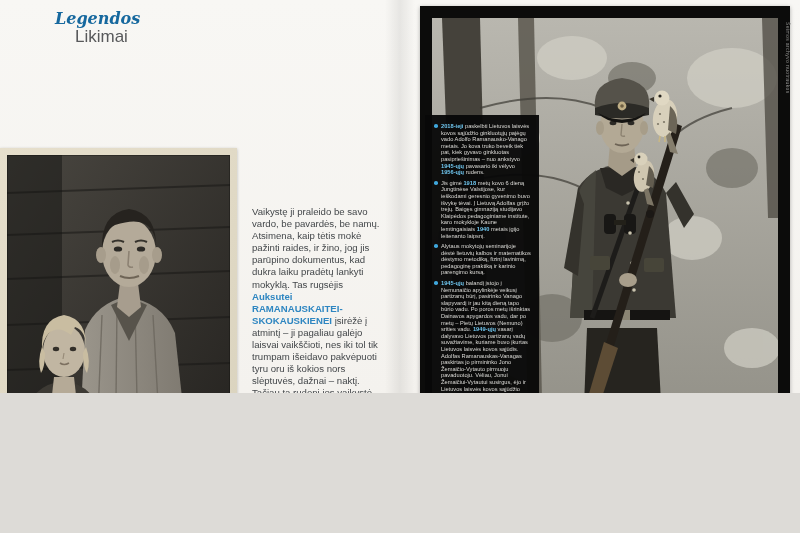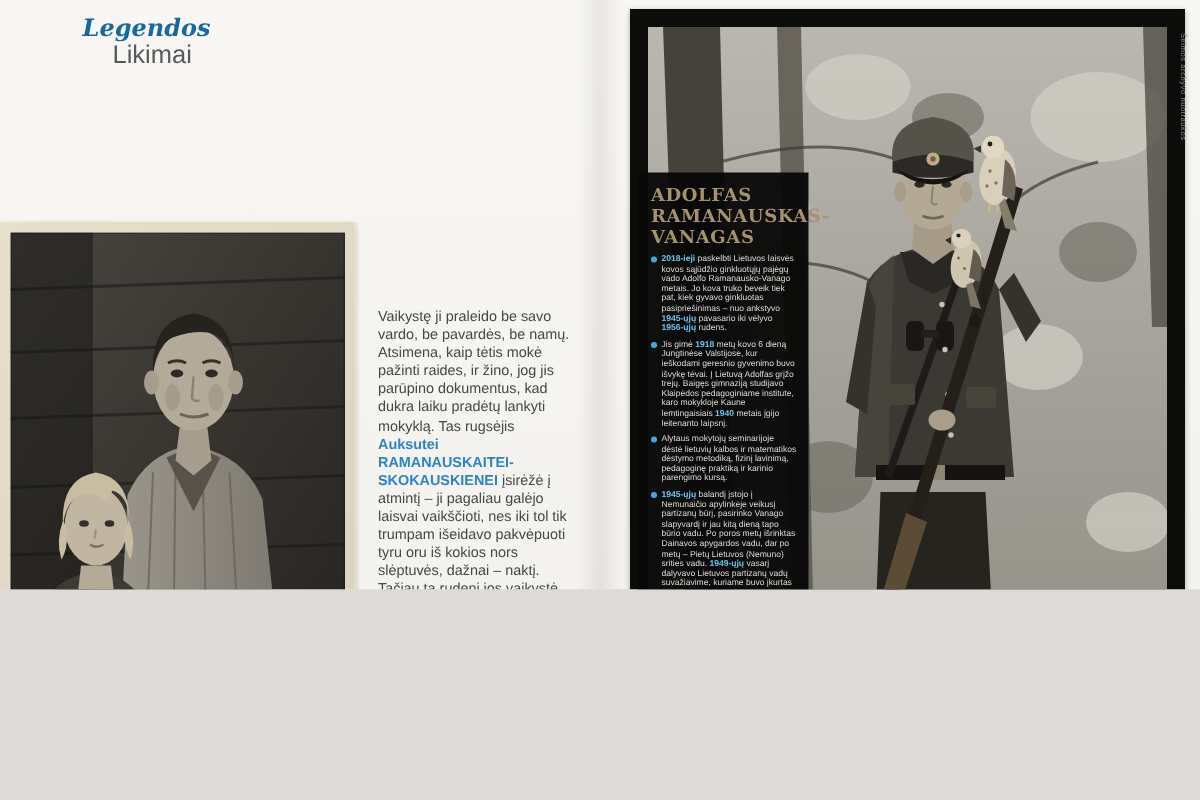--- a/index.html
+++ b/index.html
@@ -273,21 +273,20 @@
         <path d="M216 170 L222 188 L215 186 L212 172 Z" fill="#7c7565"></path>
         <g fill="#756f5f">
             <circle cx="207" cy="154" r="1"></circle>
             <circle cx="211" cy="161" r="1"></circle>
           </g>
       </g>
     </svg>
   </figure>
 
   <aside class="sidebar">
-    <h2>ADOLFAS RAMANAUSKAS-VANAGAS</h2>
     <ul>
         <li><span class="dot"></span><span class="sb-text"><span class="yr">2018-ieji</span> paskelbti Lietuvos laisvės kovos sąjūdžio ginkluotųjų pajėgų vado Adolfo Ramanausko-Vanago metais. Jo kova truko beveik tiek pat, kiek gyvavo ginkluotas pasipriešinimas – nuo ankstyvo <span class="yr">1945-ųjų</span> pavasario iki vėlyvo <span class="yr">1956-ųjų</span> rudens.</span></li>
         <li><span class="dot"></span><span class="sb-text">Jis gimė <span class="yr">1918</span> metų kovo 6 dieną Jungtinėse Valstijose, kur ieškodami geresnio gyvenimo buvo išvykę tėvai. Į Lietuvą Adolfas grįžo trejų. Baigęs gimnaziją studijavo Klaipėdos pedagoginiame institute, karo mokykloje Kaune lemtingaisiais <span class="yr">1940</span> metais įgijo leitenanto laipsnį.</span></li>
         <li><span class="dot"></span><span class="sb-text">Alytaus mokytojų seminarijoje dėstė lietuvių kalbos ir matematikos dėstymo metodiką, fizinį lavinimą, pedagoginę praktiką ir karinio parengimo kursą.</span></li>
         <li><span class="dot"></span><span class="sb-text"><span class="yr">1945-ųjų</span> balandį įstojo į Nemunaičio apylinkėje veikusį partizanų būrį, pasirinko Vanago slapyvardį ir jau kitą dieną tapo būrio vadu. Po poros metų išrinktas Dainavos apygardos vadu, dar po metų – Pietų Lietuvos (Nemuno) srities vadu. <span class="yr">1949-ųjų</span> vasarį dalyvavo Lietuvos partizanų vadų suvažiavime, kuriame buvo įkurtas Lietuvos laisvės kovos sąjūdis. Adolfas Ramanauskas-Vanagas paskirtas jo pirmininko Jono Žemaičio-Vytauto pirmuoju pavaduotoju. Vėliau, Jonui Žemaičiui-Vytautui susirgus, ėjo ir Lietuvos laisvės kovos sąjūdžio pirmininko pareigas.</span></li>
         <li><span class="dot"></span><span class="sb-text">Suimtas <span class="yr">1956-ųjų</span> spalio 11-ąją.</span></li>
         <li><span class="dot"></span><span class="sb-text">Sušaudytas <span class="yr">1957</span> metų lapkričio 29 dieną.</span></li>
         <li><span class="dot"></span><span class="sb-text">Iki šiol nežinoma, kur buvo pakastas jo kūnas.</span></li>
       </ul>
   </aside>

